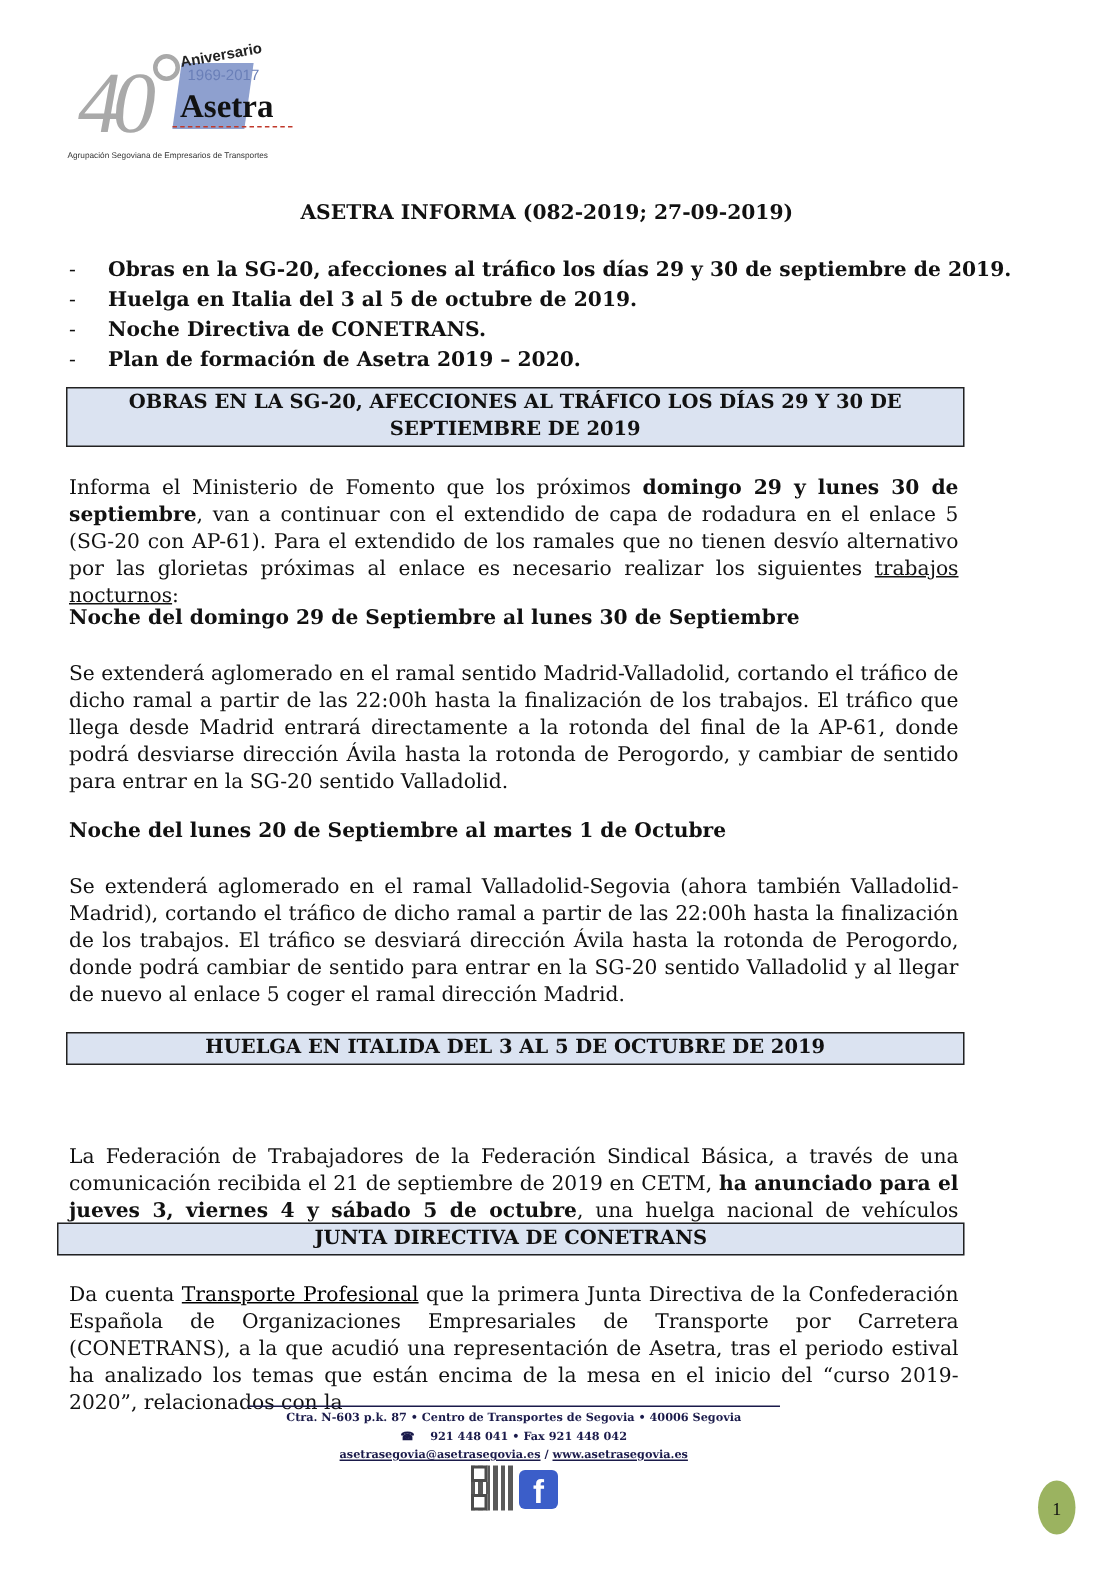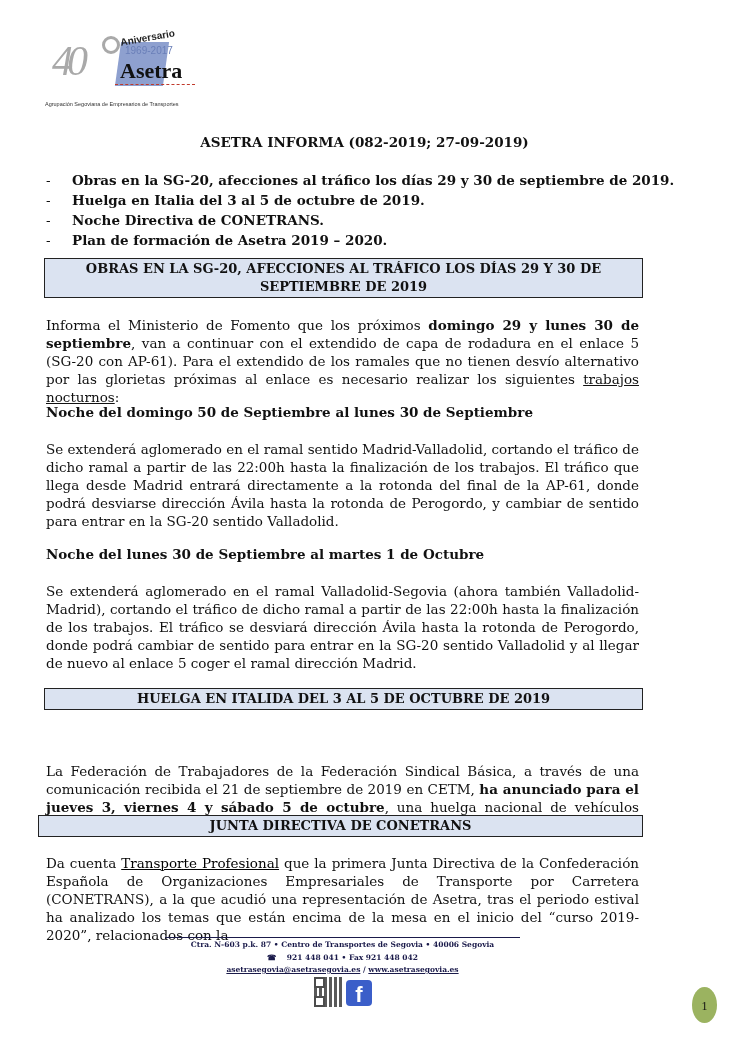--- a/index.html
+++ b/index.html
@@ -3,21 +3,21 @@
   <meta charset="utf-8">
   <style>
     html, body { margin: 0; padding: 0; background: #ffffff; }
     body { width: 729px; height: 1047px; position: relative; overflow: hidden;
       font-family: "DejaVu Serif", "Liberation Serif", serif; color: #111; }
     .page { position: absolute; left: 0; top: 0; width: 729px; height: 1047px; }
 
     
     .logo { position: absolute; left: 40px; top: 28px; width: 180px; height: 84px; }
     .logo .forty { position: absolute; left: 12px; top: 12px; font-family: "Liberation Serif", serif;
-      font-size: 42px; font-style: italic; color: #a9a9a9; letter-spacing: -6px; line-height: 1; }
+      font-size: 58px; font-style: italic; color: #a9a9a9; letter-spacing: -6px; line-height: 1; }
     .logo .deg { position: absolute; left: 62px; top: 8px; width: 12px; height: 12px; border: 3px solid #a9a9a9; border-radius: 50%; }
     .logo .blue-sq { position: absolute; left: 78px; top: 14px; width: 48px; height: 44px; background: #8ea0cf; transform: skewX(-8deg); }
     .logo .anniv { position: absolute; left: 80px; top: 4px; font-family: "Liberation Sans", sans-serif; font-size: 10px; font-weight: bold; color: #222; transform: rotate(-10deg); }
     .logo .years { position: absolute; left: 85px; top: 17px; font-family: "Liberation Sans", sans-serif; font-size: 10px; color: #6a7fb8; }
     .logo .brand { position: absolute; left: 80px; top: 30px; font-family: "Liberation Serif", serif; font-size: 22px; font-weight: bold; color: #111; }
     .logo .dash { position: absolute; left: 75px; top: 56px; width: 80px; border-top: 1px dashed #c0392b; }
     .logo .tagline { position: absolute; left: 5px; top: 73px; font-family: "Liberation Sans", sans-serif; font-size: 5.5px; color: #333; white-space: nowrap; }
 
     .title { position: absolute; left: 0; width: 729px; top: 134px; text-align: center;
       font-weight: bold; font-size: 13.5px; }
@@ -74,24 +74,24 @@
     <li><span class="bullet">-</span><span>Obras en la SG-20, afecciones al tráfico los días 29 y 30 de septiembre de 2019.</span></li>
     <li><span class="bullet">-</span><span>Huelga en Italia del 3 al 5 de octubre de 2019.</span></li>
     <li><span class="bullet">-</span><span>Noche Directiva de CONETRANS.</span></li>
     <li><span class="bullet">-</span><span>Plan de formación de Asetra 2019 – 2020.</span></li>
   </ul>
 
   <div class="sec-head" style="top:258px;">OBRAS EN LA SG-20, AFECCIONES AL TRÁFICO LOS DÍAS 29 Y 30 DE SEPTIEMBRE DE 2019</div>
 
   <p class="para" style="top:316px;"><span>Informa el Ministerio de Fomento que los próximos </span><b>domingo 29 y lunes 30 de septiembre</b><span>, van a continuar con el extendido de capa de rodadura en el enlace 5 (SG-20 con AP-61). Para el extendido de los ramales que no tienen desvío alternativo por las glorietas próximas al enlace es necesario realizar los siguientes </span><u>trabajos nocturnos</u><span>:</span></p>
 
-  <div class="subhead" style="top:404px;">Noche del domingo 50 de Septiembre al lunes 30 de Septiembre</div>
+  <div class="subhead" style="top:404px;">Noche del domingo 29 de Septiembre al lunes 30 de Septiembre</div>
   <p class="para" style="top:440px;">Se extenderá aglomerado en el ramal sentido Madrid-Valladolid, cortando el tráfico de dicho ramal a partir de las 22:00h hasta la finalización de los trabajos. El tráfico que llega desde Madrid entrará directamente a la rotonda del final de la AP-61, donde podrá desviarse dirección Ávila hasta la rotonda de Perogordo, y cambiar de sentido para entrar en la SG-20 sentido Valladolid.</p>
 
-  <div class="subhead" style="top:546px;">Noche del lunes 30 de Septiembre al martes 1 de Octubre</div>
+  <div class="subhead" style="top:546px;">Noche del lunes 20 de Septiembre al martes 1 de Octubre</div>
   <p class="para" style="top:582px;">Se extenderá aglomerado en el ramal Valladolid-Segovia (ahora también Valladolid-Madrid), cortando el tráfico de dicho ramal a partir de las 22:00h hasta la finalización de los trabajos. El tráfico se desviará dirección Ávila hasta la rotonda de Perogordo, donde podrá cambiar de sentido para entrar en la SG-20 sentido Valladolid y al llegar de nuevo al enlace 5 coger el ramal dirección Madrid.</p>
 
   <div class="sec-head" style="top:688px;">HUELGA EN ITALIDA DEL 3 AL 5 DE OCTUBRE DE 2019</div>
   <p class="para" style="top:726px;margin-top:36px;"><span>La Federación de Trabajadores de la Federación Sindical Básica, a través de una comunicación recibida el 21 de septiembre de 2019 en CETM, </span><b>ha anunciado para el jueves 3, viernes 4 y sábado 5 de octubre</b><span>, una huelga nacional de vehículos pesados en las carreteras, pudiendo afectar al transporte de mercancías.</span></p>
 
   <div class="sec-head wide" style="top:815px;">JUNTA DIRECTIVA DE CONETRANS</div>
   <p class="para" style="top:854px;"><span>Da cuenta </span><a class="link" href="#">Transporte Profesional</a><span> que la primera Junta Directiva de la Confederación Española de Organizaciones Empresariales de Transporte por Carretera (CONETRANS), a la que acudió una representación de Asetra, tras el periodo estival ha analizado los temas que están encima de la mesa en el inicio del “curso 2019-2020”, relacionados con la</span></p>
 
   <div class="footer-line"></div>
   <div class="footer" style="top:940px;">Ctra. N-603 p.k. 87 • Centro de Transportes de Segovia • 40006 Segovia</div>

